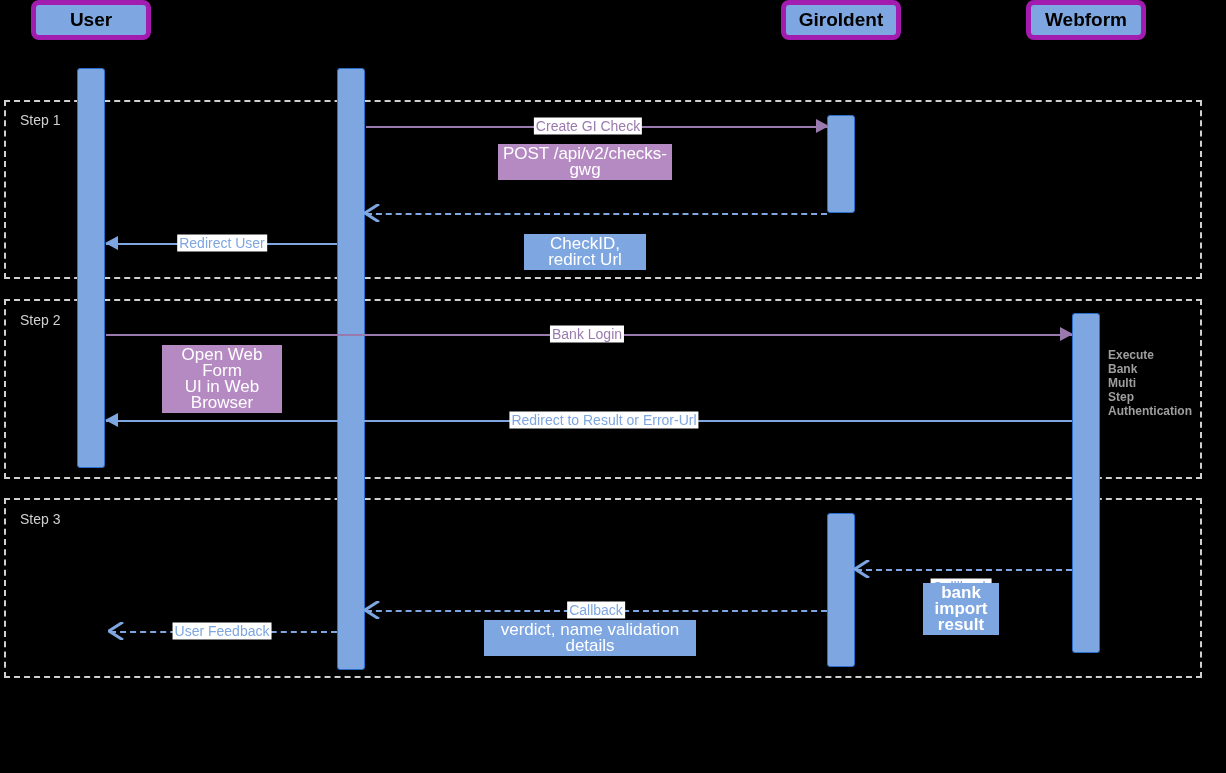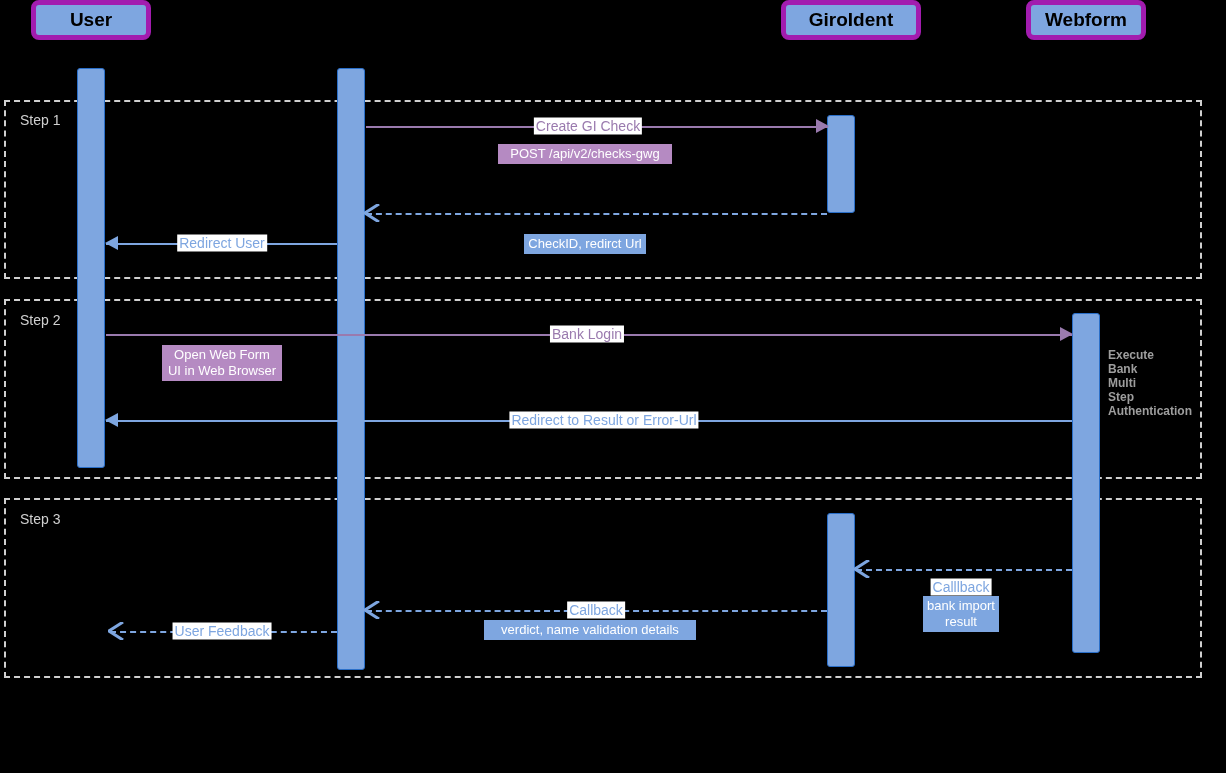--- a/index.html
+++ b/index.html
@@ -48,21 +48,21 @@
 
   .msg-label{
     position:absolute;transform:translate(-50%,-50%);
     background:#ffffff;color:var(--c);font-size:14px;
     white-space:nowrap;padding:0 2px;line-height:17px;
   }
 
   
   .note{
     position:absolute;transform:translateX(-50%);
-    font-size:13px;line-height:16px;text-align:center;
+    font-size:17px;line-height:16px;text-align:center;
     padding:2px 4px;box-sizing:border-box;white-space:pre-line;
   }
   .note.purple{background:#B58AC2;color:#ffffff;}
   .note.blue{background:#7EA6E0;color:#ffffff;}
 
   .side-note{
     position:absolute;color:#9e9e9e;font-size:12px;line-height:14px;
     white-space:pre-line;font-weight:bold;
   }
 </style>
@@ -86,21 +86,21 @@
 
   <div class="activation" style="left:827px;top:115px;height:98px;"></div>
 
   <div class="activation" style="left:827px;top:513px;height:154px;"></div>
 
   <div class="activation" style="left:1072px;top:313px;height:340px;"></div>
 
   <div class="participant" style="left:31px;top:0px;width:120px;">
     <span>User</span>
   </div>
-  <div class="participant" style="left:781px;top:0px;width:140px;">
+  <div class="participant" style="left:781px;top:0px;width:120px;">
     <span>GiroIdent</span>
   </div>
   <div class="participant" style="left:1026px;top:0px;width:120px;">
     <span>Webform</span>
   </div>
 
   <div class="msg right" style="--c:#9A7AAE;left:366px;top:126px;width:462px;">
     <div class="line"></div>
     <div class="head"></div>
   </div>
@@ -145,21 +145,21 @@
 Authentication</div>
 
   <div class="msg dashed left" style="--c:#7EA6E0;left:856px;top:569px;width:216px;">
     <div class="line"></div>
     <svg class="vhead" style="left:-2px;" viewBox="0 0 16 18">
       <path d="M15 0 L1 9 L15 18" fill="none" stroke="#7EA6E0" stroke-width="3"></path>
     </svg>
   </div>
   <div class="msg-label" style="--c:#7EA6E0;left:961px;top:569px;margin-top:18px;">Calllback</div>
 
-  <div class="note blue" style="left:961px;top:596px;width:76px;">bank import
+  <div class="note blue" style="left:961px;top:583px;width:76px;font-weight:bold;">bank import
 result</div>
 
   <div class="msg dashed left" style="--c:#7EA6E0;left:366px;top:610px;width:461px;">
     <div class="line"></div>
     <svg class="vhead" style="left:-2px;" viewBox="0 0 16 18">
       <path d="M15 0 L1 9 L15 18" fill="none" stroke="#7EA6E0" stroke-width="3"></path>
     </svg>
   </div>
   <div class="msg-label" style="--c:#7EA6E0;left:596px;top:610px;">Callback</div>
 

